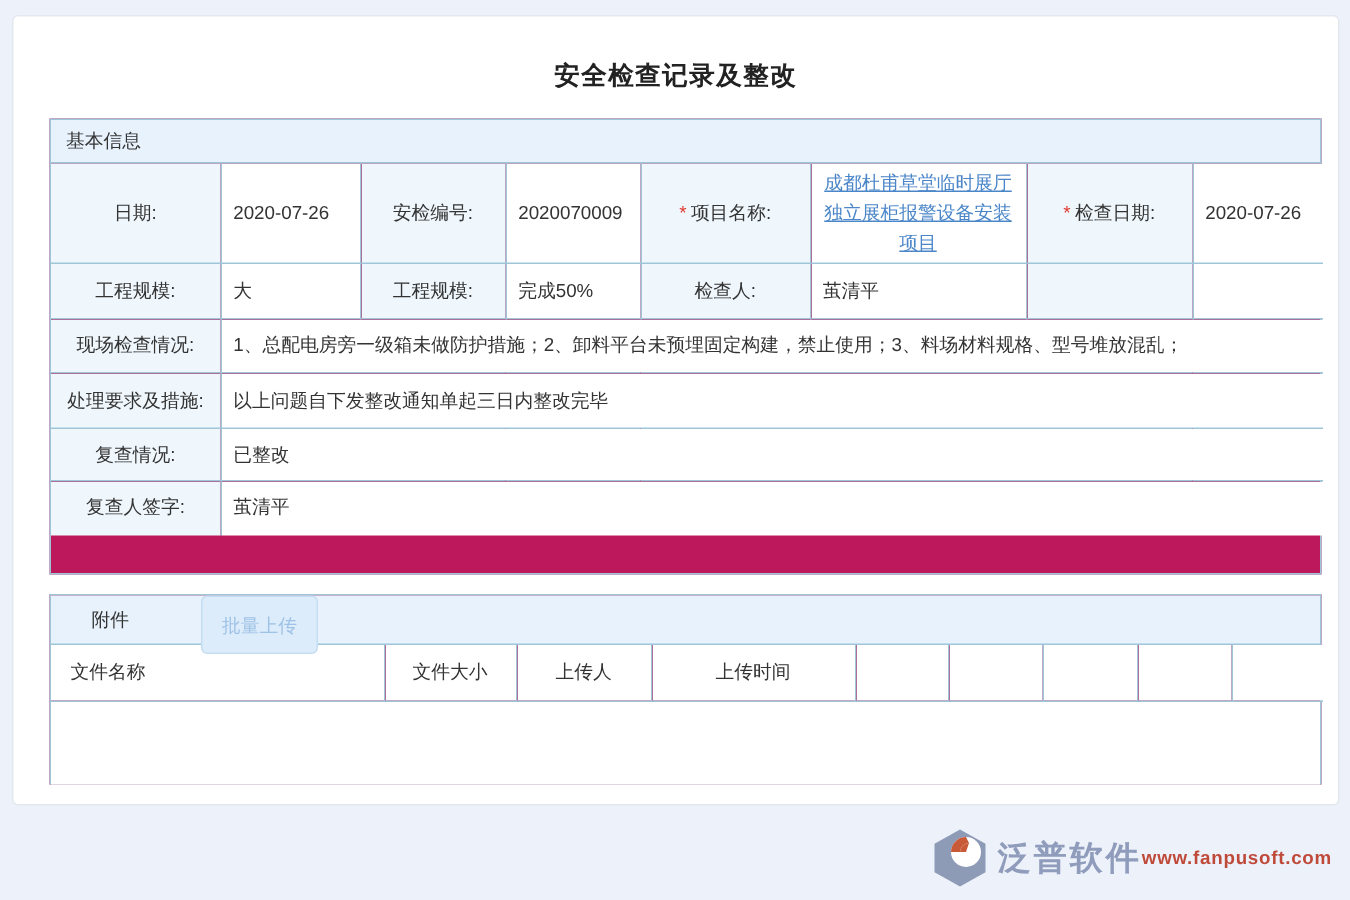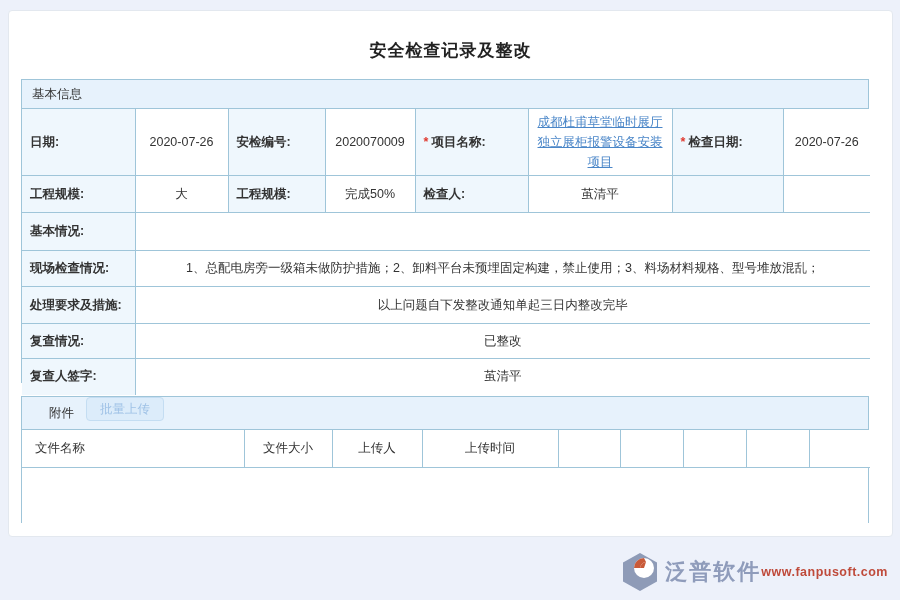--- a/index.html
+++ b/index.html
@@ -18,21 +18,21 @@
     border: 1px solid #e3e8ef; border-radius: 4px;
   }
 
   .title {
     position: absolute; left: 0; top: 28px; width: 100%;
     text-align: center; font-size: 17px; font-weight: bold; color: #222;
     letter-spacing: 1px;
   }
 
   .panel {
-    position: absolute; left: 12px; width: 848px;
+    position: absolute; left: 24px; width: 848px;
     border: 1px solid var(--border, #a0c6da);
     background: #be185d;
   }
   .main-panel { top: 68px; height: 304px; }
   .attach-panel { top: 385px; height: 127px; }
 
   .panel-header {
     height: 29px; line-height: 29px;
     background: var(--section-bg, #e7f2fc);
     border-bottom: 1px solid var(--border, #a0c6da);
@@ -42,38 +42,39 @@
 
   table.grid { width: 100%; border-collapse: collapse; table-layout: fixed; }
   table.grid td {
     border: 1px solid var(--border, #a0c6da);
     padding: 3px 8px; overflow: hidden;
   }
   table.grid tr td:first-child { border-left: none; }
   table.grid tr td:last-child { border-right: none; }
   table.grid tr:last-child td { border-bottom: none; }
   table.grid tr:first-child td { border-top: none; }
-  td.lbl { background: var(--label-bg, #eff7fd); text-align: left; color: #333; font-weight: bold; }
-  td.val { background: #fff; text-align: center; color: #333; }
+  td.lbl { background: var(--label-bg, #eff7fd); text-align: center; color: #333; }
+  td.val { background: #fff; text-align: left; color: #333; }
   .req { color: var(--required, #e03a2f); margin-right: 3px; }
   .r1 { height: 54px; } .r2 { height: 37px; } .r3 { height: 38px; }
   .r4 { height: 36px; } .r5 { height: 37px; } .r6 { height: 35px; } .r7 { height: 36px; }
   a.link {
     color: var(--link, #4a86c8); text-decoration: underline; cursor: pointer;
     display: block; line-height: 1.6;
   }
   td.center { text-align: center; }
 
   .upload-btn {
-    display: inline-block; height: 24px; line-height: 22px; padding: 0 13px;
+    display: inline-block; height: 39px; line-height: 22px; padding: 0 13px;
     background: var(--btn-bg, #dcecfa);
     border: 1px solid var(--btn-border, #c4ddf2);
     color: var(--btn-text, #9fc2e6);
     border-radius: 4px; font-size: 12.5px; cursor: pointer;
     font-family: inherit;
+    margin-left: 36px;
   }
 
   table.attach-grid { width: 100%; border-collapse: collapse; table-layout: fixed; }
   table.attach-grid th {
     height: 37px; font-weight: normal; color: #333;
     border-right: 1px solid var(--border, #a0c6da);
     border-bottom: 1px solid var(--border, #a0c6da);
     background: #fff; text-align: center; padding: 0 6px; overflow: hidden;
   }
   table.attach-grid th:last-child { border-right: none; }
@@ -135,24 +136,20 @@
         <tr class="r2">
           <td class="lbl">工程规模:</td>
           <td class="val">大</td>
           <td class="lbl">工程规模:</td>
           <td class="val">完成50%</td>
           <td class="lbl">检查人:</td>
           <td class="val">茧清平</td>
           <td class="lbl"></td>
           <td class="val"></td>
         </tr>
-        <tr class="r3">
-          <td class="lbl">基本情况:</td>
-          <td class="val" colspan="7"></td>
-        </tr>
         <tr class="r4">
           <td class="lbl">现场检查情况:</td>
           <td class="val" colspan="7">1、总配电房旁一级箱未做防护措施；2、卸料平台未预埋固定构建，禁止使用；3、料场材料规格、型号堆放混乱；</td>
         </tr>
         <tr class="r5">
           <td class="lbl">处理要求及措施:</td>
           <td class="val" colspan="7">以上问题自下发整改通知单起三日内整改完毕</td>
         </tr>
         <tr class="r6">
           <td class="lbl">复查情况:</td>

